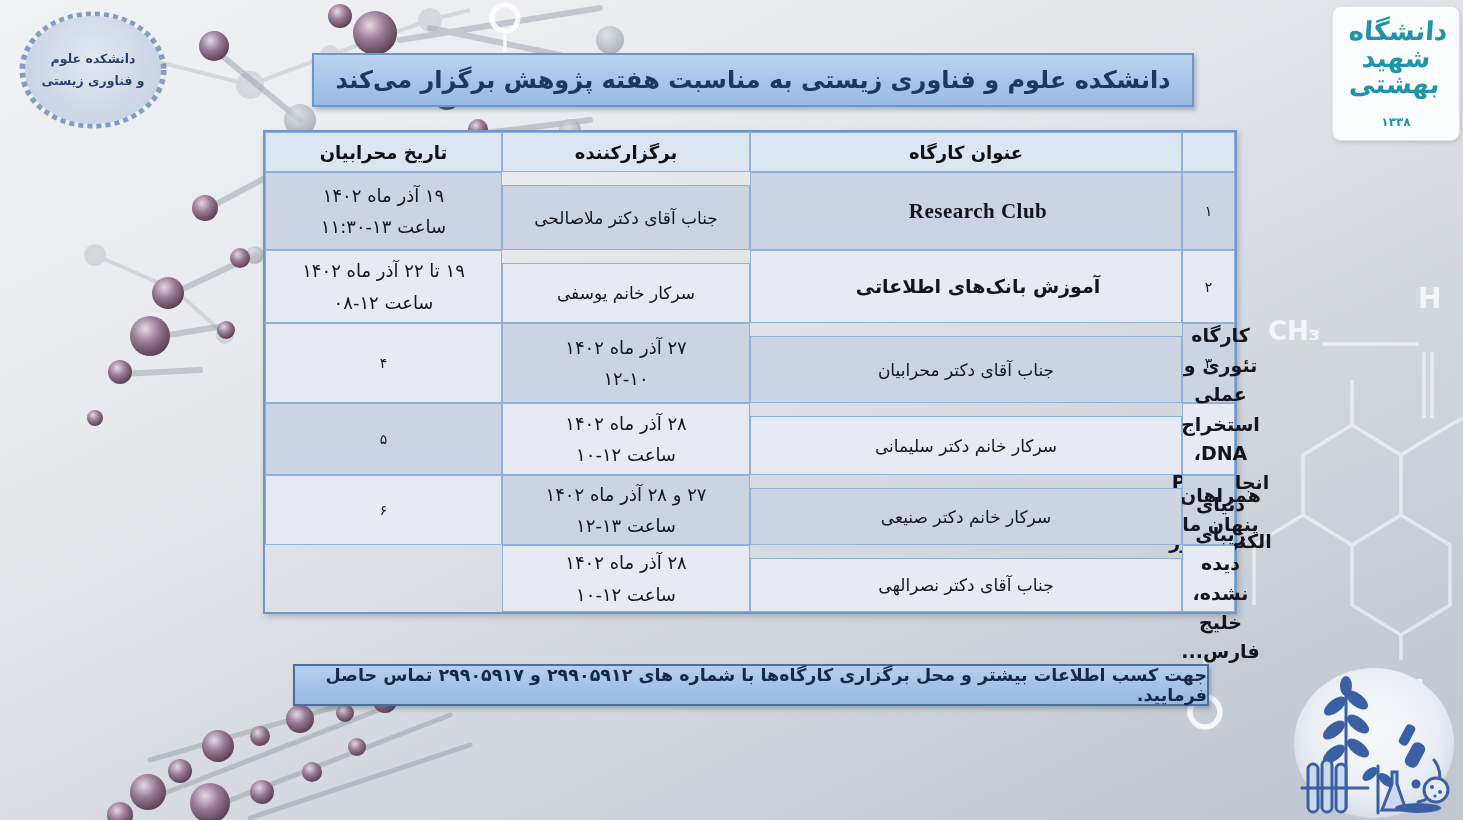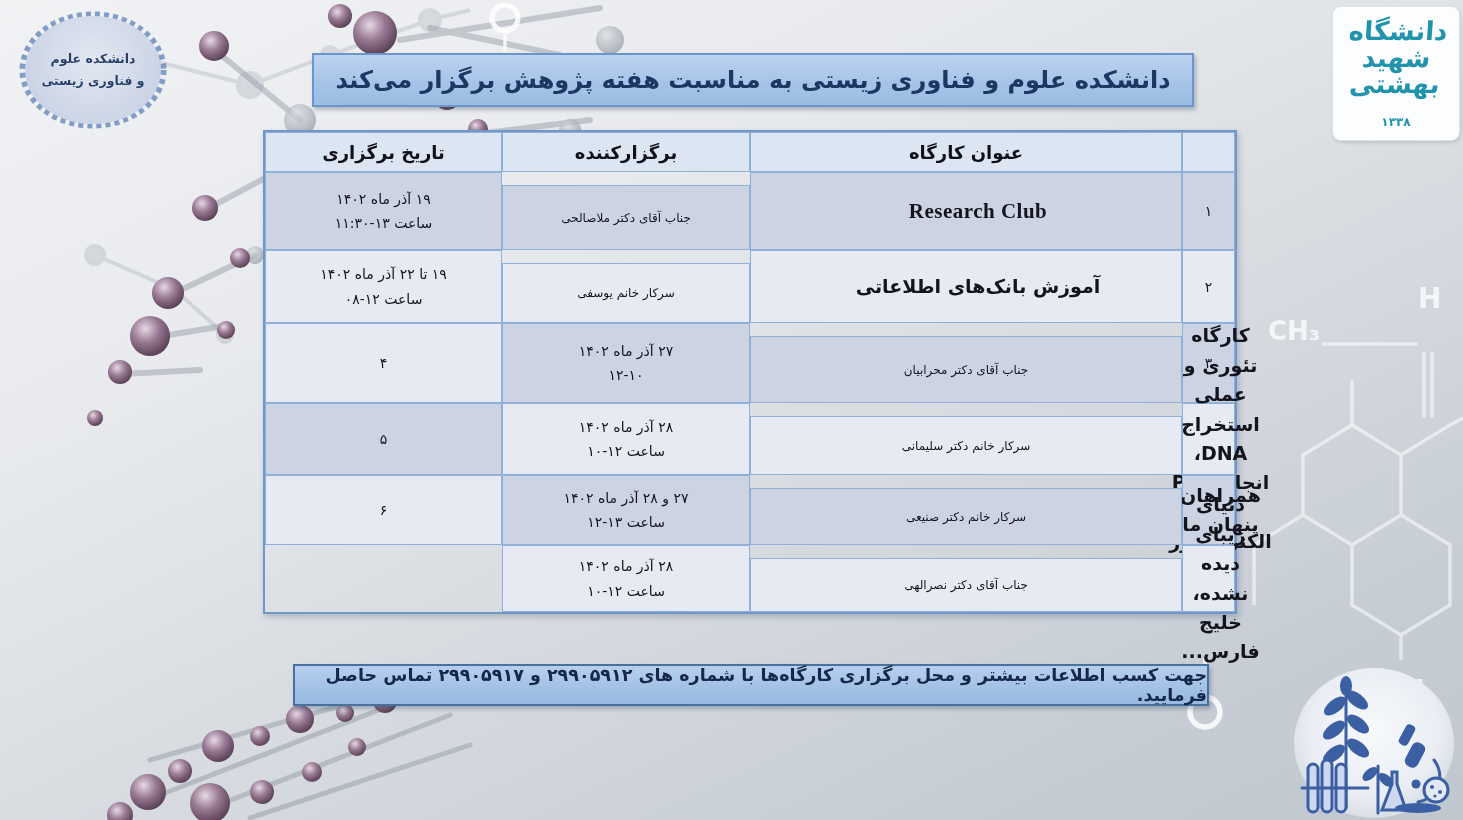--- a/index.html
+++ b/index.html
@@ -36,22 +36,22 @@
     border:1px solid #8fb0d9;display:flex;flex-direction:column;
     align-items:center;justify-content:center;text-align:center;
     color:#14141c;padding:2px 8px;box-sizing:border-box;
   }
   .hc{background:#dce6f2;font-weight:bold;font-size:18px;color:#101018;}
   .odd{background:#ccd4e4;}
   .even{background:#e7eaf3;}
   .numc{font-size:14px;}
   .titlec{font-weight:bold;font-size:19px;line-height:1.55;padding-left:32px;}
   .latin-title{font-family:"Liberation Serif","DejaVu Serif",serif;font-size:21px;letter-spacing:.5px;}
-  .orgc{font-size:12px;margin-top:13px;}
-  .datec{font-size:14px;line-height:1.75;}
+  .orgc{font-size:17px;margin-top:13px;}
+  .datec{font-size:18px;line-height:1.75;}
   
   .seal{left:16px;top:8px;width:154px;height:124px;}
   .seal .inner{
     position:absolute;left:9px;top:8px;right:9px;bottom:8px;border-radius:50%;
     background:radial-gradient(circle at 50% 40%,#e2e7f1 0%,#ccd5e6 70%,#bfc9de 100%);
     display:flex;flex-direction:column;align-items:center;justify-content:center;
     direction:rtl;color:#26406b;font-weight:bold;font-size:12.5px;line-height:1.8;
     text-shadow:0 0 1px #ffffff;
   }
   
@@ -216,21 +216,21 @@
 
 <div class="abs title-banner">
   <span>دانشکده علوم و فناوری زیستی به مناسبت هفته پژوهش برگزار می‌کند</span>
 </div>
 
 <div class="abs wtable">
 
   <div class="cell hc"></div>
   <div class="cell hc">عنوان کارگاه</div>
   <div class="cell hc">برگزارکننده</div>
-  <div class="cell hc">تاریخ برگزاری</div>
+  <div class="cell hc">تاریخ محرابیان</div>
 
   <div class="cell odd numc">۱</div>
   <div class="cell odd titlec latin-title">Research Club</div>
   <div class="cell odd orgc">جناب آقای دکتر ملاصالحی</div>
   <div class="cell odd datec">
     <div>۱۹ آذر ماه ۱۴۰۲</div>
       <div>ساعت ۱۳-۱۱:۳۰</div>
   </div>
 
   <div class="cell even numc">۲</div>

